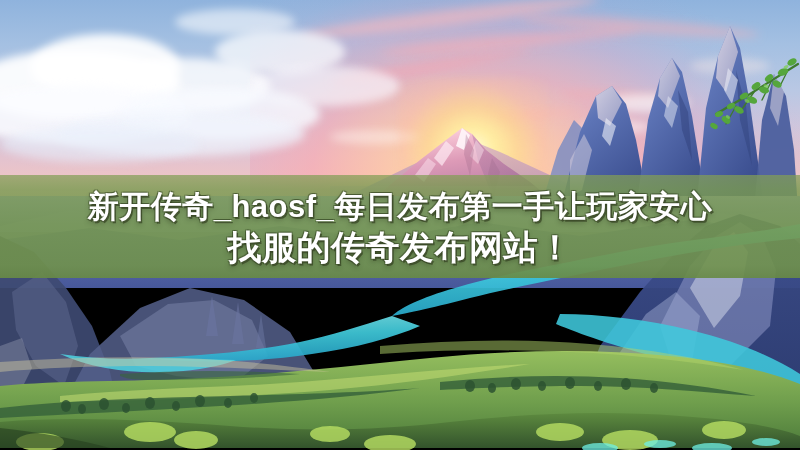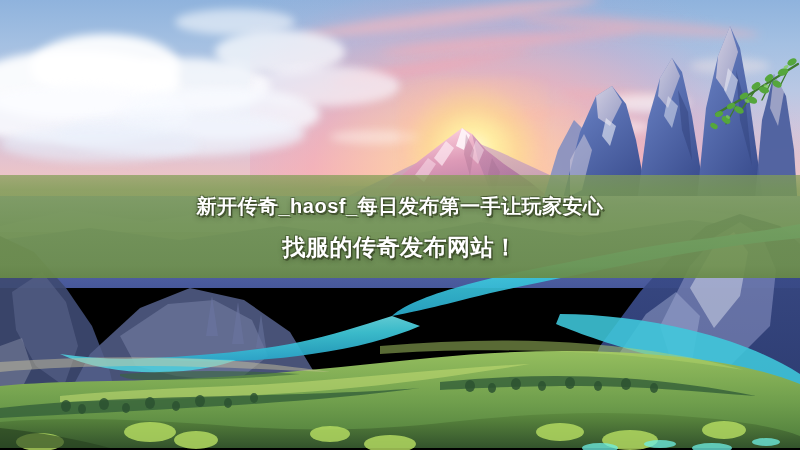--- a/index.html
+++ b/index.html
@@ -142,22 +142,22 @@
     line-height: 41px;
     letter-spacing: 0.5px;
     white-space: nowrap;
     text-shadow:
       1.6px 1.6px 0 rgba(52,66,34,0.70),
       -1px -1px 0 rgba(52,66,34,0.45),
       1px -1px 0 rgba(52,66,34,0.45),
       -1px 1px 0 rgba(52,66,34,0.45),
       0 3px 5px rgba(40,52,26,0.42);
   }
-  .band-line.l1 { font-size: 20px; }
-  .band-line.l2 { font-size: 23px; }
+  .band-line.l1 { font-size: 31px; }
+  .band-line.l2 { font-size: 34px; }
 </style>
 </head>
 <body>
 
 <div id="scene">
 
   <div class="sky"></div>
   <div class="sky-warm"></div>
 
   <div class="cirrus c1"></div>

